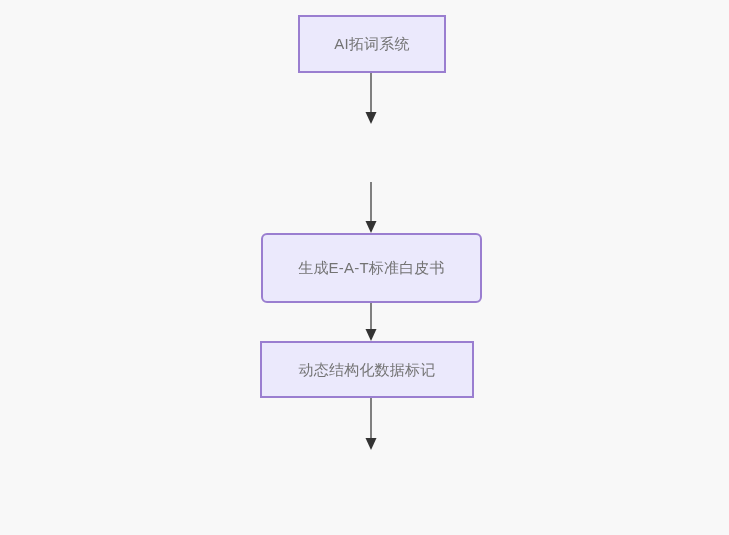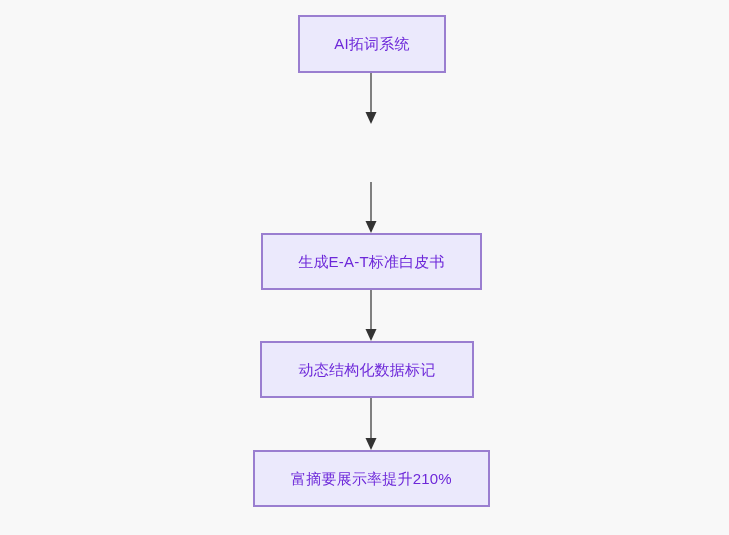--- a/index.html
+++ b/index.html
@@ -24,21 +24,21 @@
     background: #ebe9fc;
     border: 2px solid #9a7ed0;
     border-radius: 0;
     display: flex;
     align-items: center;
     justify-content: center;
   }
   .node-label {
     font-size: 15px;
     line-height: 1.2;
-    color: #6d28d9;
+    color: #737373;
     white-space: nowrap;
     letter-spacing: 0.2px;
   }
   .edge {
     position: absolute;
   }
   .edge svg {
     display: block;
     overflow: visible;
   }
@@ -74,25 +74,22 @@
       <line x1="10" y1="0" x2="10" y2="43" stroke="#808080" stroke-width="2"></line>
       <polygon points="10,52 4.5,40 15.5,40" fill="#333333"></polygon>
     </svg>
   </div>
 
   <div class="node" style="left:298px; top:15px; width:148px; height:58px;">
     <span class="node-label">AI拓词系统</span>
   </div>
 
 
-  <div class="node" style="left:261px; top:233px; width:221px; height:57px;">
+  <div class="node" style="left:261px; top:233px; width:221px; height:70px;border-radius:6px;">
     <span class="node-label">生成E-A-T标准白皮书</span>
   </div>
 
   <div class="node" style="left:260px; top:341px; width:214px; height:57px;">
     <span class="node-label">动态结构化数据标记</span>
   </div>
 
-  <div class="node" style="left:253px; top:450px; width:237px; height:57px;">
-    <span class="node-label">富摘要展示率提升210%</span>
-  </div>
 
 </div>
 
 </body></html>

